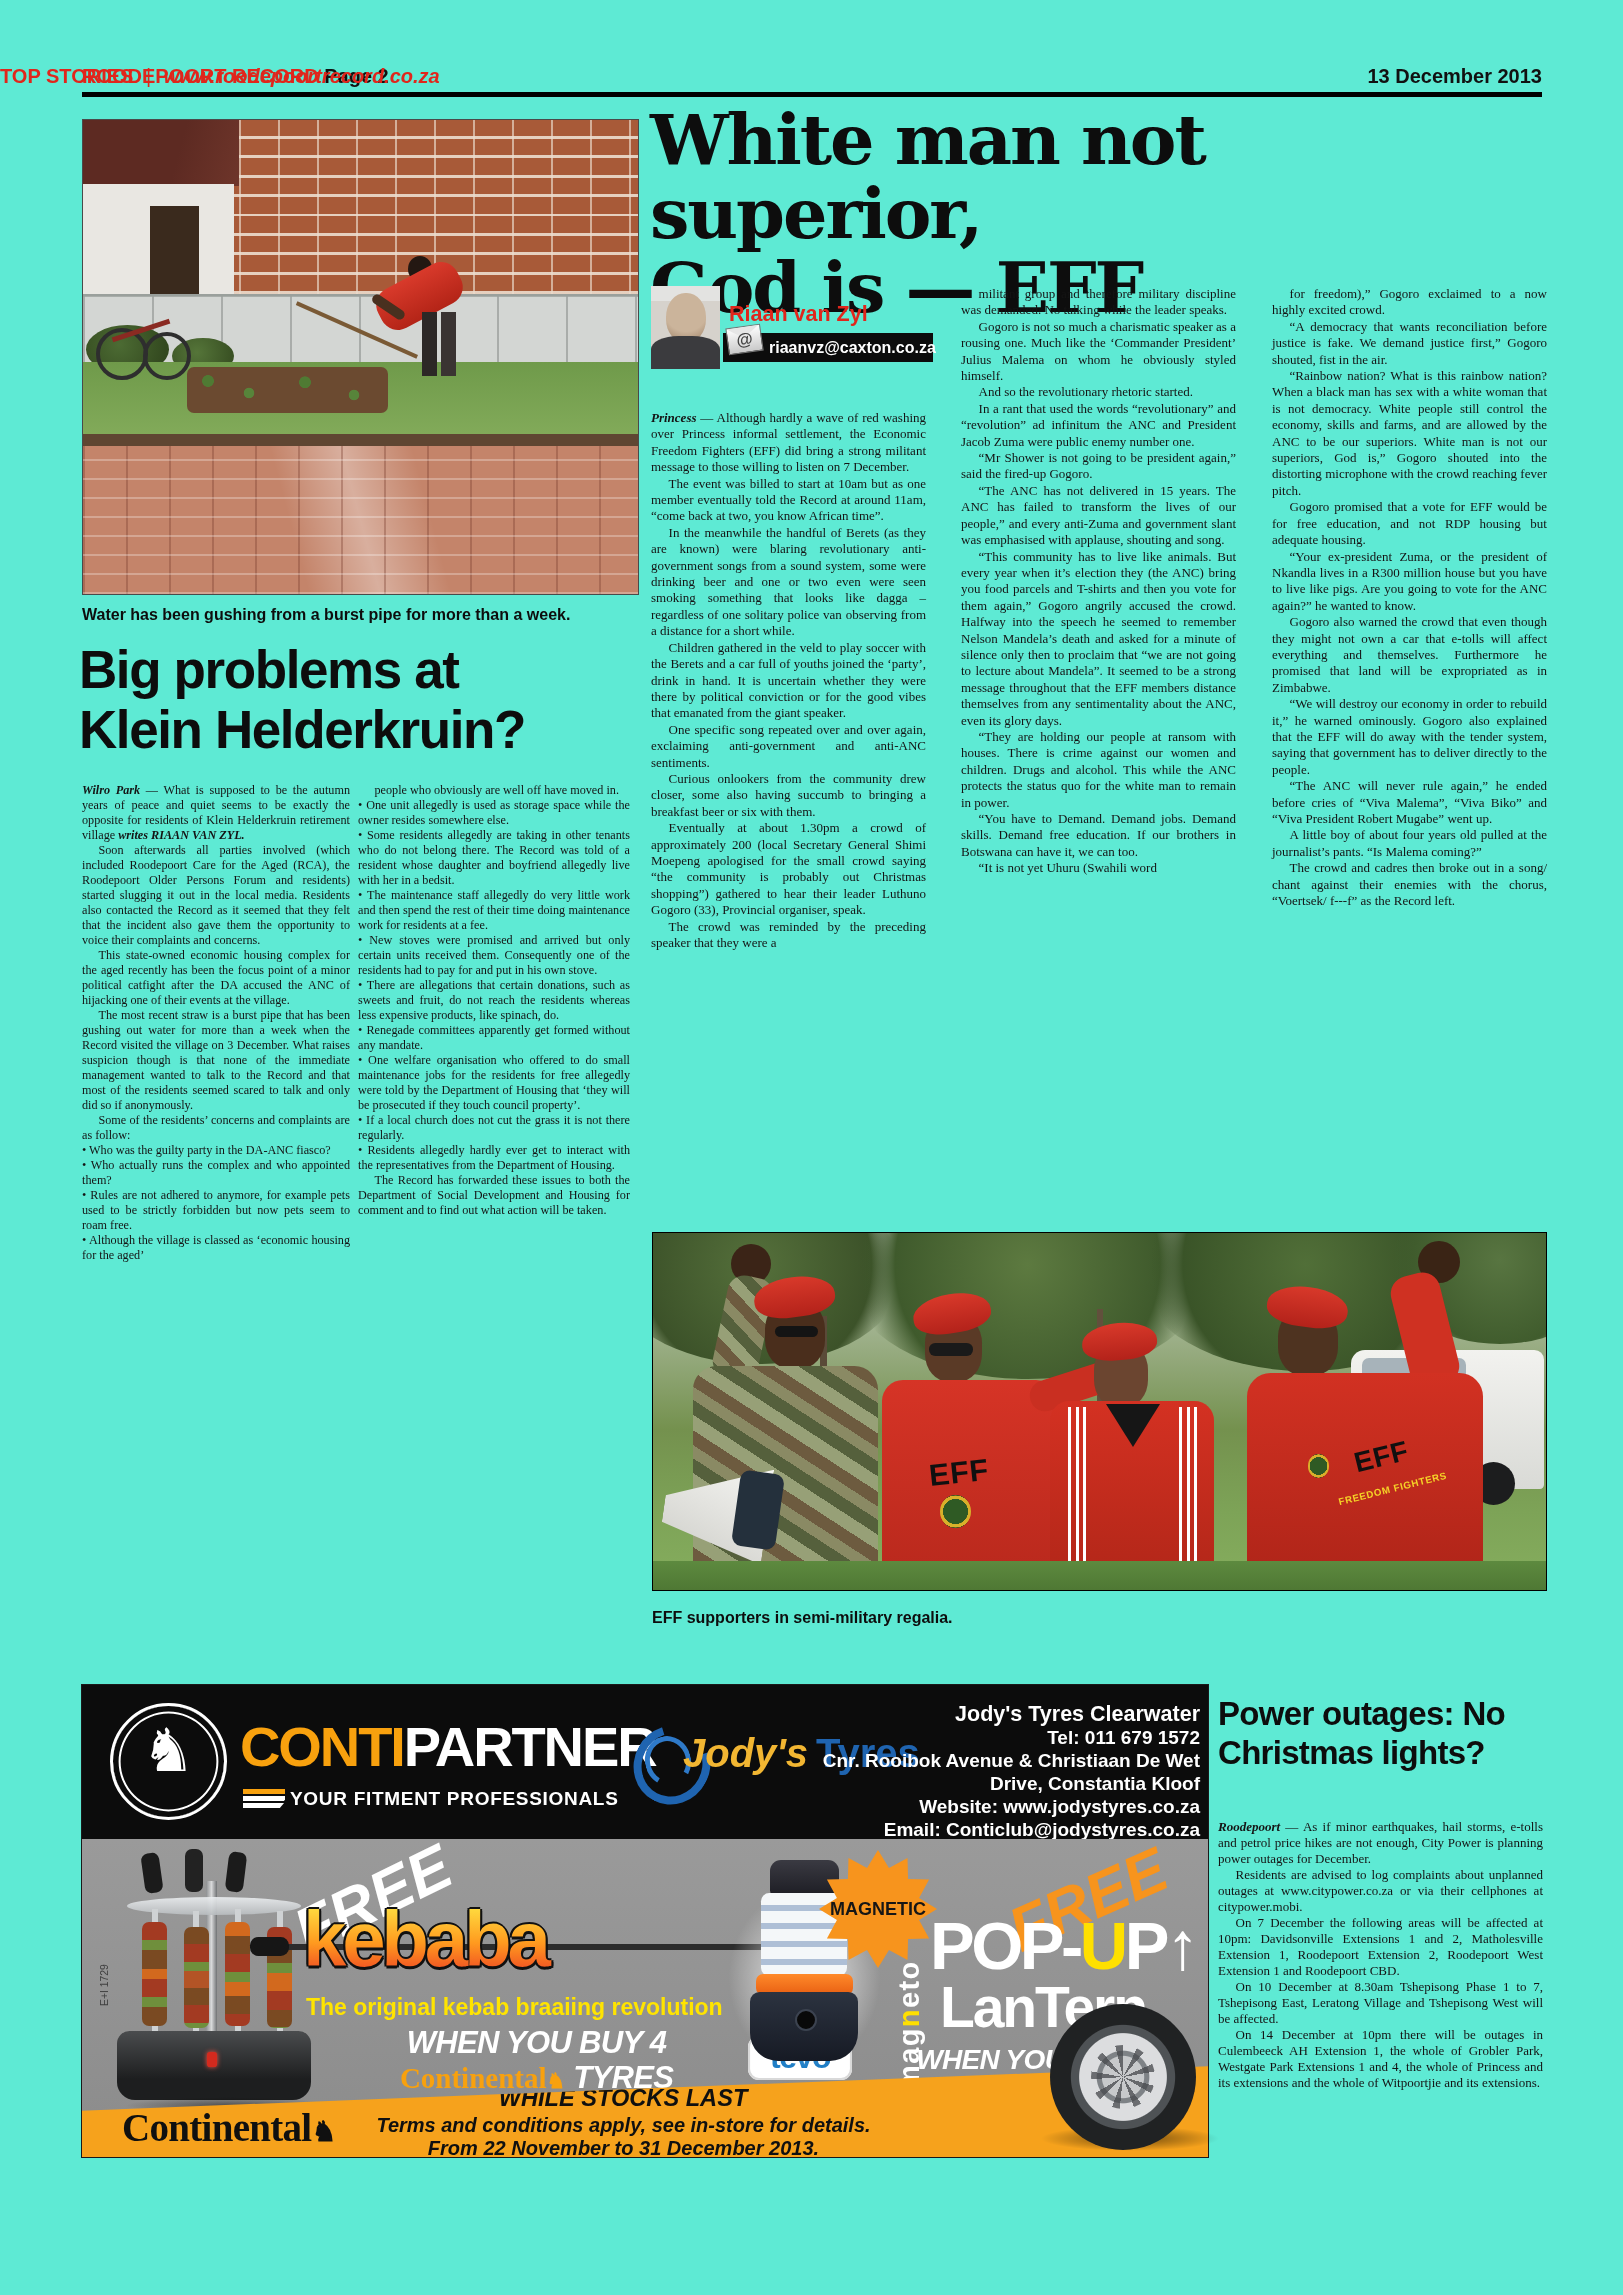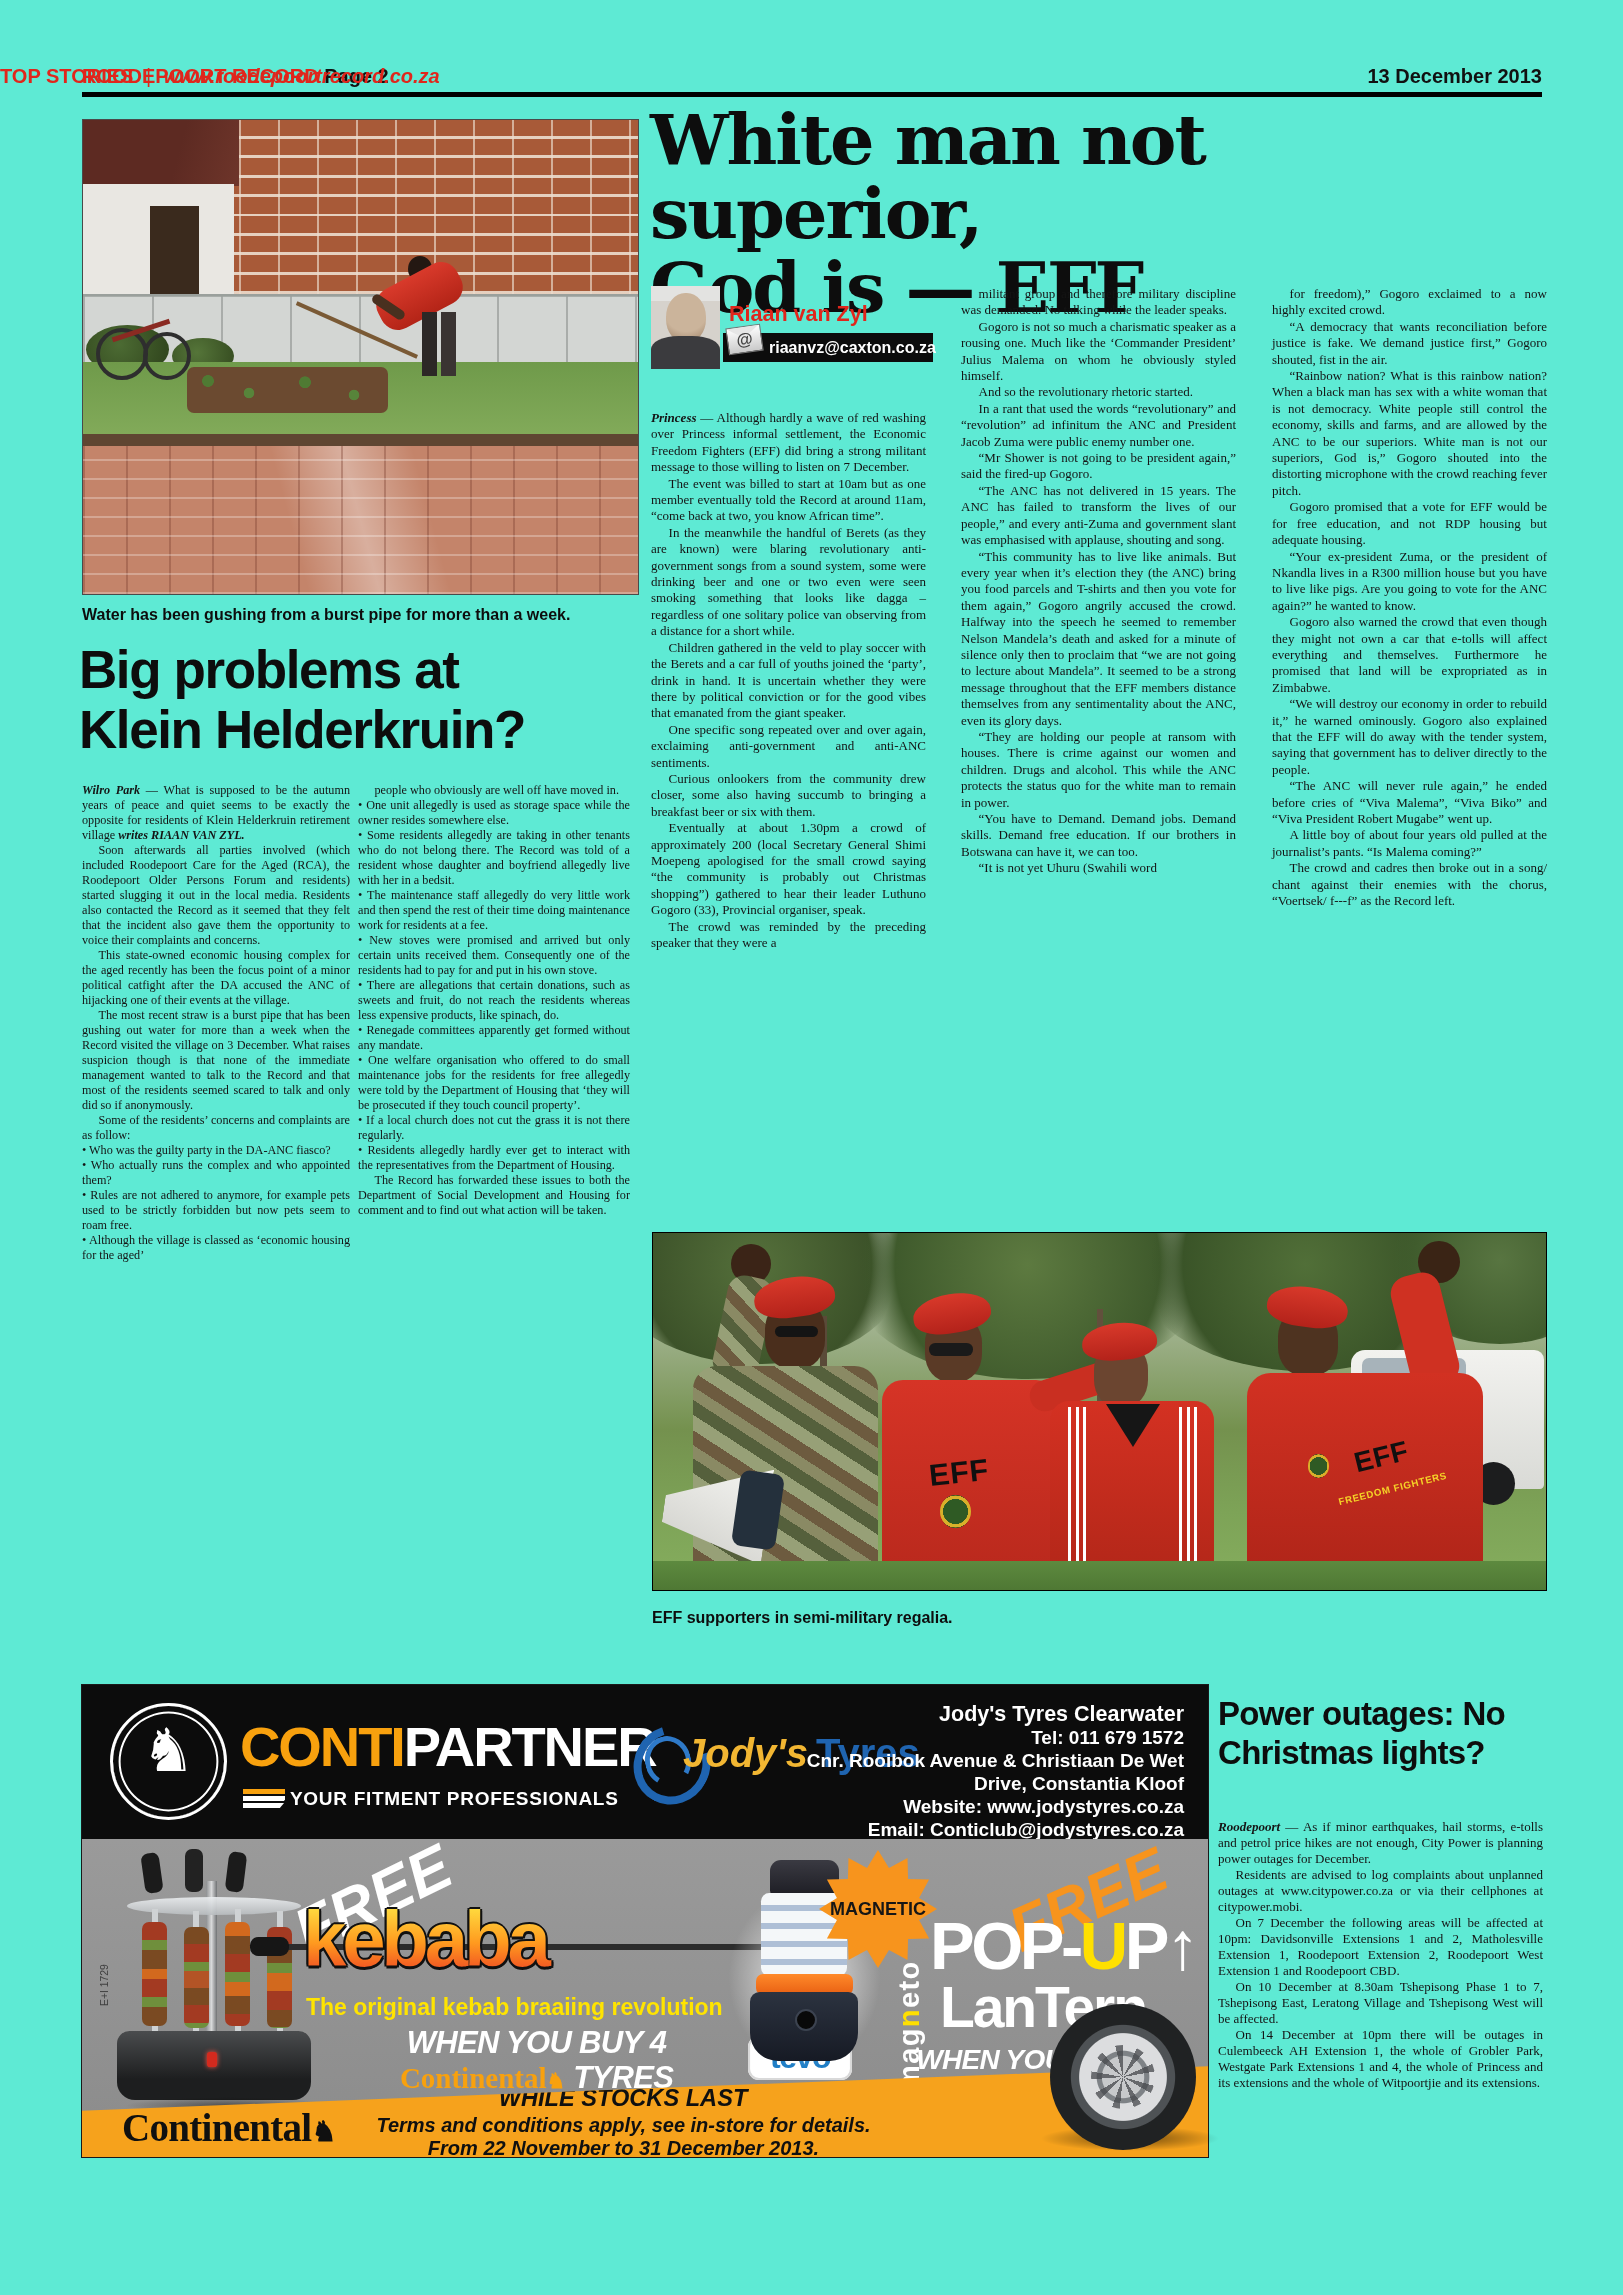--- a/index.html
+++ b/index.html
@@ -64,21 +64,21 @@
   .cp-tag{position:absolute;left:208px;top:103px;font:bold 19px/21px "Liberation Sans",sans-serif;color:#fff;letter-spacing:0.7px;}
   .swoosh{position:absolute;left:161px;top:101px;width:42px;height:23.6px;overflow:hidden;}
   .swoosh i{position:absolute;width:51px;height:4.9px;background:#fff;transform:skewX(-40deg);}
   .jodys{position:absolute;left:552px;top:36px;width:292px;height:83px;}
   .jt-arc{position:absolute;left:0;top:4.2px;width:60px;height:64px;border:8.3px solid #1f64b0;border-radius:50%;
       border-top-color:transparent;transform:rotate(28deg);}
   .jt-arc2{position:absolute;left:11px;top:15.3px;width:36px;height:40px;border:5.6px solid #2e79c8;border-radius:50%;
       border-bottom-color:transparent;transform:rotate(-15deg);}
   .jt-jodys{position:absolute;left:49px;top:9.7px;font:bold italic 40px "Liberation Sans",sans-serif;color:#f2b632;}
   .jt-tyres{position:absolute;left:182px;top:9.7px;font:bold 40px "Liberation Sans",sans-serif;color:#1f64b0;}
-  .dealer{position:absolute;right:24px;top:18px;text-align:right;color:#fff;
+  .dealer{position:absolute;right:8px;top:18px;text-align:right;color:#fff;
       font:bold 19px/23px "Liberation Sans",sans-serif;white-space:nowrap;}
   .dealer .dn{font-size:21.5px;}
 
   .ad-gray{position:absolute;left:0;top:154px;width:1126px;height:318px;background:linear-gradient(180deg,#9a9a9a,#8b8b8b);}
   .free{font:bold italic 62px "Liberation Sans",sans-serif;color:#fff;}
   .free-o{color:#f7941d;}
   .kebaba-wrap{position:absolute;left:221px;top:61px;width:458px;height:89px;}
   .skewer{position:absolute;left:-28px;top:44px;width:514px;height:5.6px;background:#2c2c2c;}
   .skewer .hdl{position:absolute;left:-25px;top:-7px;width:39px;height:19.4px;border-radius:8.3px;background:#161616;}
   .skewer .tip{position:absolute;right:-12.5px;top:-2.1px;border-left:18px solid #2c2c2c;border-top:4.9px solid transparent;border-bottom:4.9px solid transparent;}

